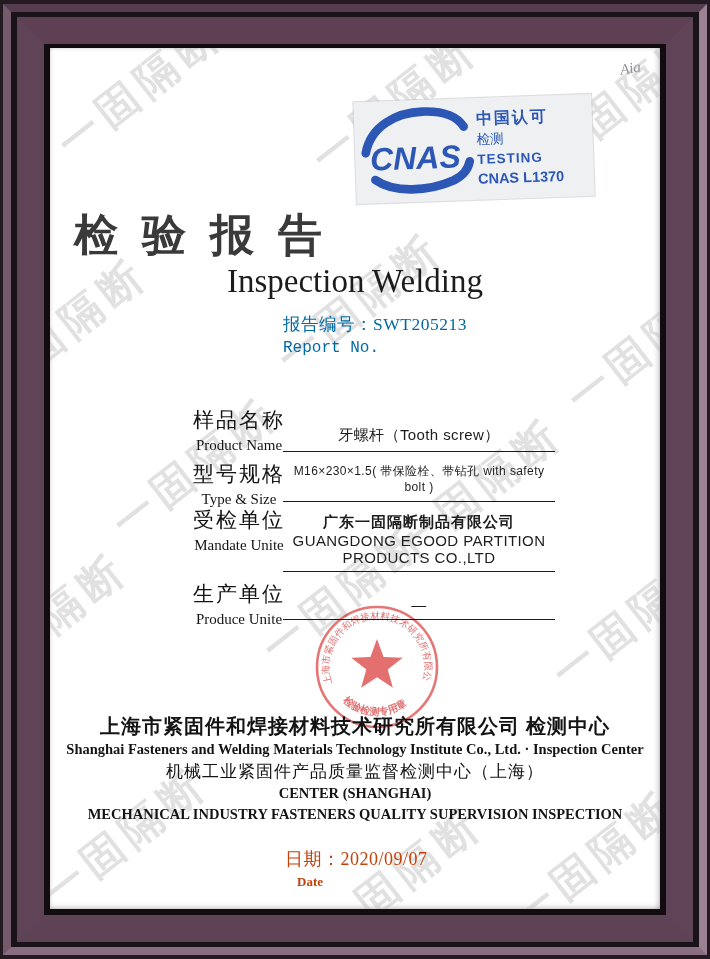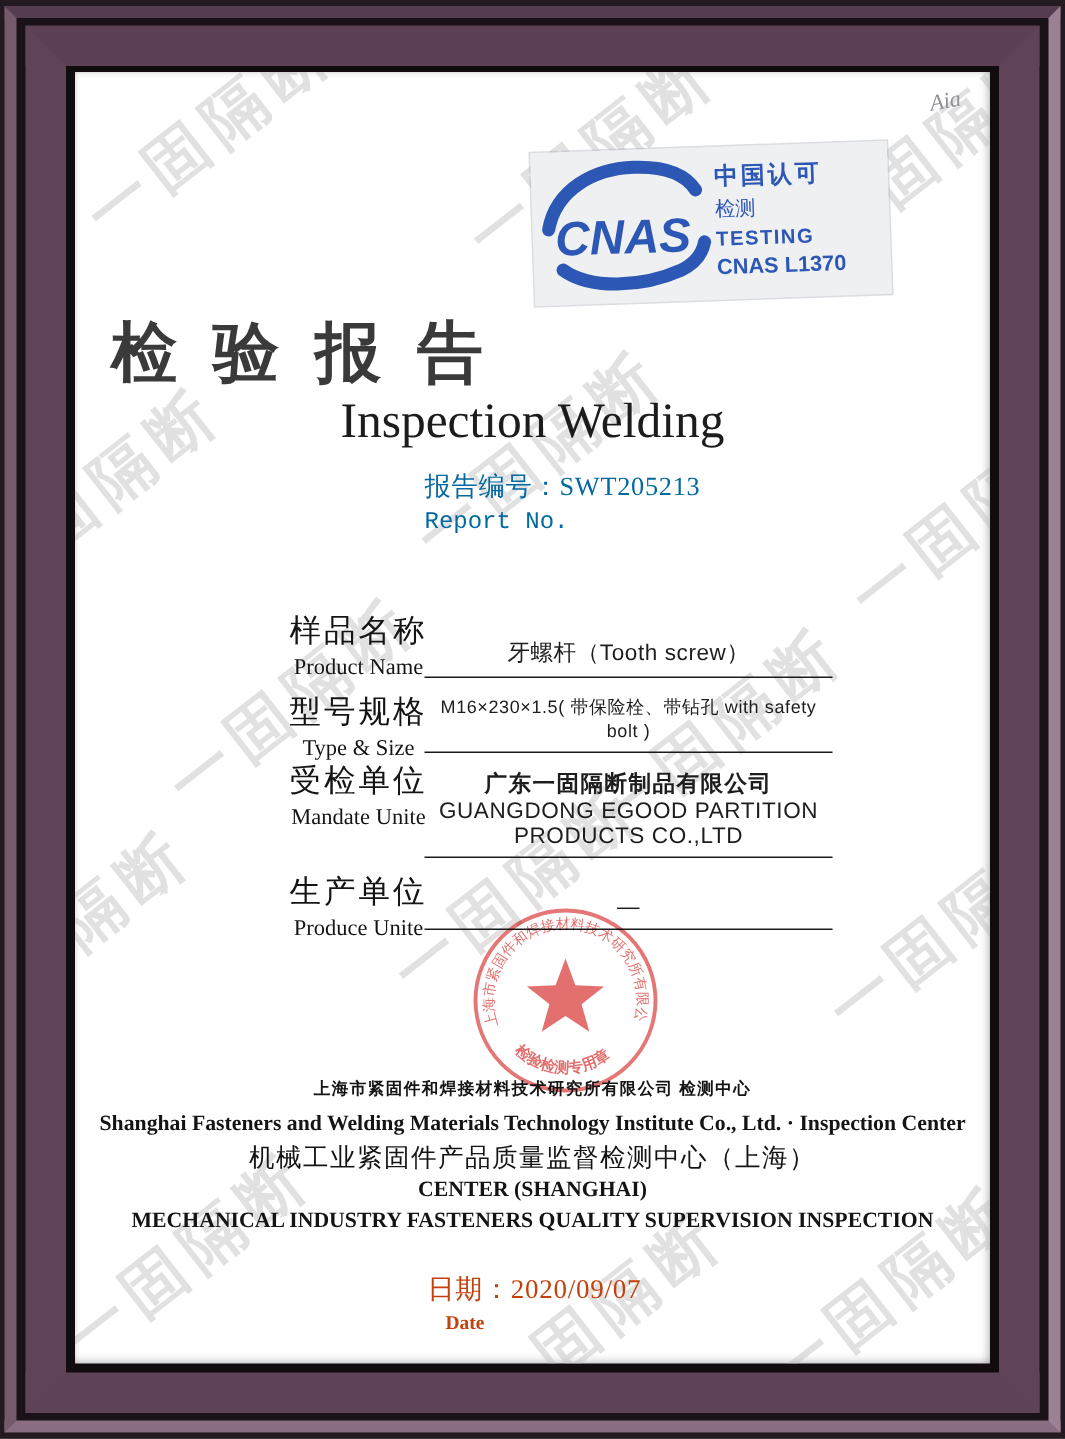--- a/index.html
+++ b/index.html
@@ -57,21 +57,21 @@
         display:flex;flex-direction:column;justify-content:flex-end;
         box-sizing:border-box;}
   .fval .ln{font-size:15px;letter-spacing:.4px;}
   
   .seal{position:absolute;left:262px;top:556px;width:130px;height:130px;
         mix-blend-mode:multiply;opacity:.82;}
   .sideseal{position:absolute;left:555px;top:630px;width:140px;height:180px;
         mix-blend-mode:multiply;opacity:.72;}
   
   .footer{position:absolute;top:667px;width:100%;text-align:center;color:#141414;}
-  .footer .z1{font-size:11px;font-weight:600;letter-spacing:1px;line-height:23px;}
+  .footer .z1{font-size:20px;font-weight:600;letter-spacing:1px;line-height:23px;}
   .footer .e1{font-size:14.5px;font-weight:bold;line-height:22px;}
   .footer .z2{font-size:17px;letter-spacing:1px;line-height:23px;}
   .footer .e2{font-size:14.5px;font-weight:bold;line-height:21px;}
   .dateblk{position:absolute;left:235px;top:799px;color:#c2410c;}
   .dateblk .d1{font-size:18px;letter-spacing:.5px;}
   .dateblk .d2{font-size:13px;font-weight:bold;margin:3px 0 0 12px;}
 </style>
 </head>
 <body>
 

